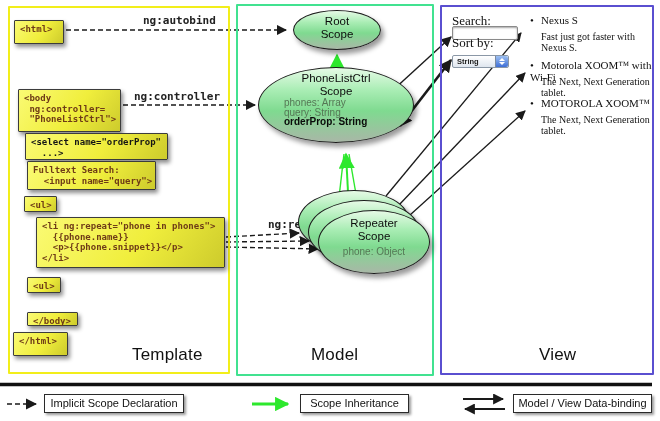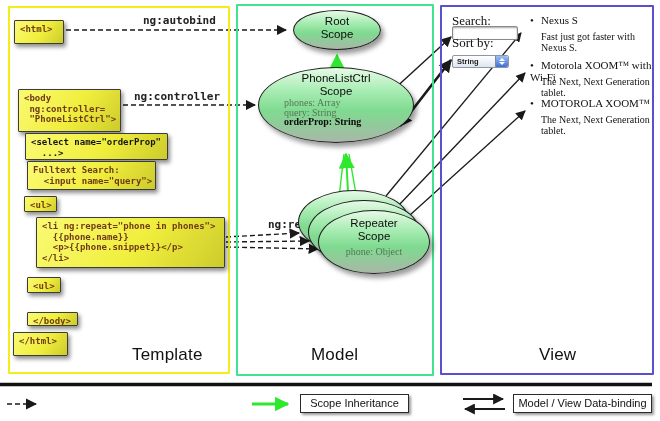--- a/index.html
+++ b/index.html
@@ -23,21 +23,21 @@
   .codebox.black{color:#151515;}
   
   .nglabel{position:absolute;font-family:"DejaVu Sans Mono","Liberation Mono",monospace;
      font-size:11px;font-weight:bold;color:#222;}
   
   .ellipse{position:absolute;border:1.5px solid #1c1c1c;border-radius:50%;
      background:linear-gradient(180deg,#e6fae6 0%,#a9edb4 30%,#7fda90 58%,#a9b7a7 100%);
      box-shadow:3px 4px 5px rgba(0,0,0,.4);box-sizing:border-box;}
   .scope-title{position:absolute;width:100%;text-align:center;font-size:11.5px;
      color:#0c0c0c;white-space:pre-line;line-height:12.5px;}
-  .scope-props{position:absolute;font-family:Liberation Serif, serif;
+  .scope-props{position:absolute;font-family:Liberation Sans, sans-serif;
      font-size:10px;line-height:9.5px;color:#557755;white-space:pre;}
   .scope-props .bold{color:#0a0a0a;font-weight:bold;}
   .prop-center{width:100%;text-align:center;}
   
   .serif{font-family:"Liberation Serif",serif;color:#111;}
   .search-box{position:absolute;background:#fff;border:1px solid #8a8a8a;border-radius:2px;
      box-shadow:inset 0 1px 2px rgba(0,0,0,.35);}
   .dropdown{position:absolute;background:linear-gradient(#ffffff,#dfe6ef);
      border:1px solid #8a97a6;border-radius:2px;font-size:7.5px;font-weight:bold;color:#222;
      line-height:11px;padding-left:4px;box-sizing:border-box;}
@@ -167,16 +167,17 @@
 
   <div class="serif v-item-title" style="left:530px;top:14px;"><span class="bullet">•</span><span>Nexus S</span></div>
   <div class="serif v-item-desc" style="left:541px;top:31px;">Fast just got faster with Nexus S.</div>
 
   <div class="serif v-item-title" style="left:530px;top:59px;"><span class="bullet">•</span><span>Motorola XOOM™ with Wi-Fi</span></div>
   <div class="serif v-item-desc" style="left:541px;top:76px;">The Next, Next Generation tablet.</div>
 
   <div class="serif v-item-title" style="left:530px;top:97px;"><span class="bullet">•</span><span>MOTOROLA XOOM™</span></div>
   <div class="serif v-item-desc" style="left:541px;top:114px;">The Next, Next Generation tablet.</div>
 
+  <div class="legendbox" style="left:44px;top:394px;width:138px;">Implicit Scope Declaration</div>
   <div class="legendbox" style="left:513px;top:394px;width:137px;">Model / View Data-binding</div>
   <div class="legendbox" style="left:300px;top:394px;width:107px;">Scope Inheritance</div>
 
 </div>
 
 </body></html>

